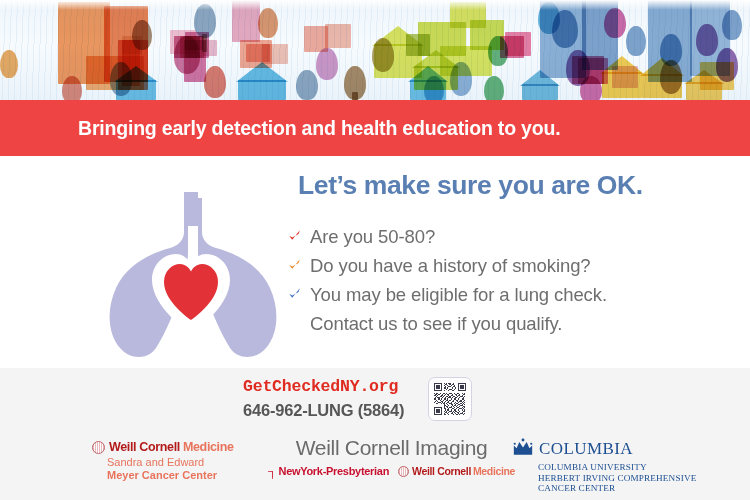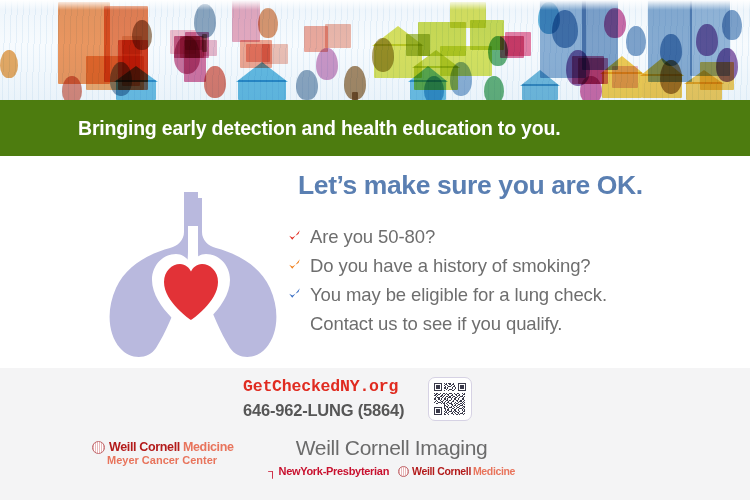--- a/index.html
+++ b/index.html
@@ -63,21 +63,21 @@
     background: linear-gradient(180deg,#ffffff 0%, rgba(255,255,255,0) 100%);
     z-index: 6;
   }
 
   
   .banner {
     position: absolute;
     left: 0; top: 100px;
     width: 750px;
     height: 56px;
-    background: #4d7c0f;
+    background: #ef4444;
     display: flex;
     align-items: center;
   }
   .banner-text {
     color: #ffffff;
     font-size: 19.5px;
     font-weight: bold;
     letter-spacing: -0.2px;
     padding-left: 78px;
   }
@@ -688,31 +688,49 @@
   </div>
 
   <div class="logos">
 
     <div class="logo-wcm">
       <div class="wcm-line1">
         <span class="seal"></span>
         <span class="wcm-weill">Weill Cornell</span>
         <span class="wcm-med">Medicine</span>
       </div>
+      <div class="wcm-sub">Sandra and Edward</div>
       <div class="wcm-sub" style="margin-top:0;font-weight:bold;">Meyer Cancer Center</div>
     </div>
 
     <div class="logo-imaging">
       <div class="imaging-title">Weill Cornell Imaging</div>
       <div class="imaging-subs">
         <span class="nyp-mark">┐</span>
         <span class="nyp-text">NewYork-Presbyterian</span>
         <span class="imaging-sep"></span>
         <span class="mini-seal"></span>
         <span class="mini-weill">Weill Cornell</span>
         <span class="mini-med">Medicine</span>
       </div>
     </div>
 
+    <div class="logo-columbia">
+      <div class="col-line1">
+        <span>
+          <svg viewBox="0 0 24 18" width="22" height="17" aria-hidden="true">
+            <path d="M2 16 L2 8 L5 11 L8 4 L12 10 L16 4 L19 11 L22 8 L22 16 Z" fill="#1d4f91"></path>
+            <rect x="2" y="16" width="20" height="2" fill="#1d4f91"></rect>
+            <circle cx="12" cy="2" r="1.6" fill="#1d4f91"></circle>
+            <circle cx="3" cy="6" r="1.2" fill="#1d4f91"></circle>
+            <circle cx="21" cy="6" r="1.2" fill="#1d4f91"></circle>
+          </svg>
+        </span>
+        <span class="col-name">COLUMBIA</span>
+      </div>
+      <div class="col-sub">COLUMBIA UNIVERSITY</div>
+      <div class="col-sub" style="margin-top:0;">HERBERT IRVING COMPREHENSIVE</div>
+      <div class="col-sub" style="margin-top:0;">CANCER CENTER</div>
+    </div>
 
   </div>
 
 </div>
 
 </body></html>

